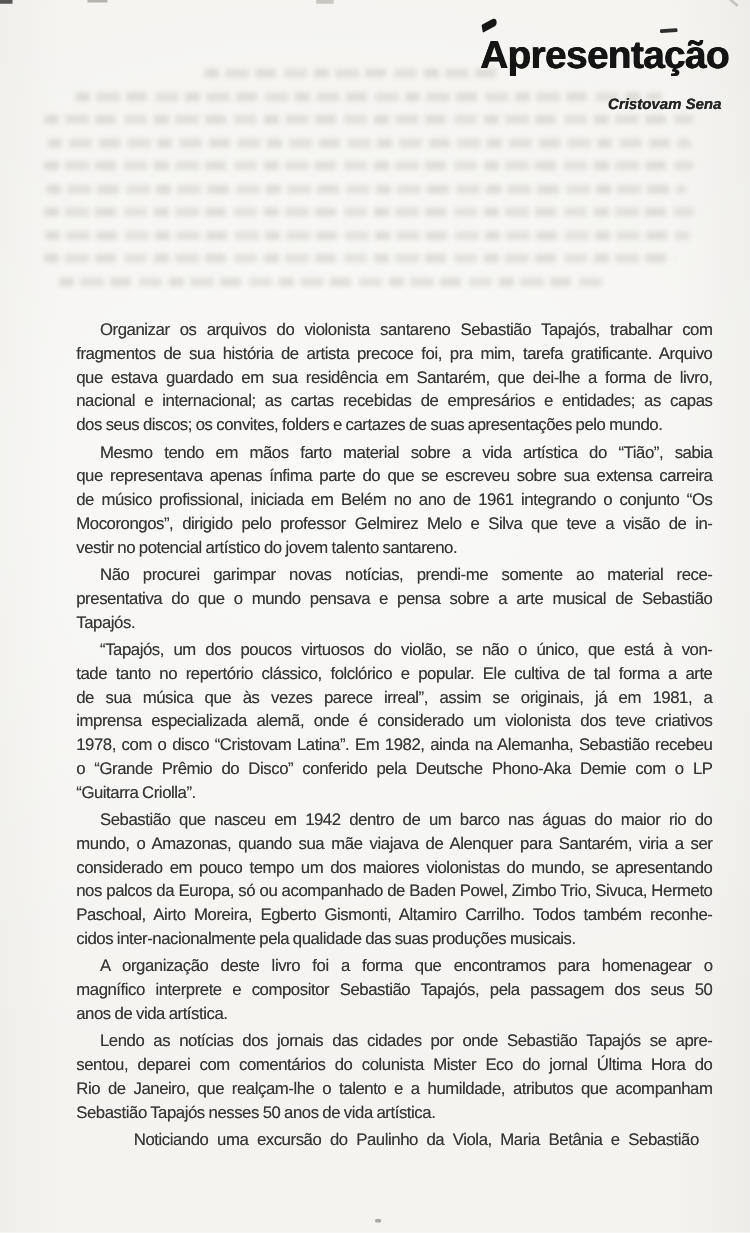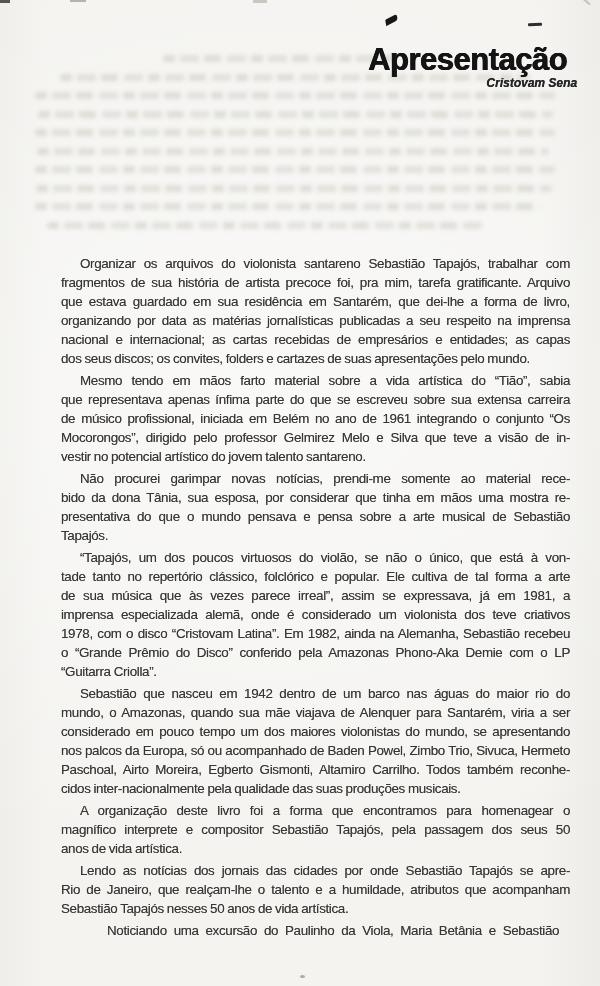--- a/index.html
+++ b/index.html
@@ -138,69 +138,68 @@
     <div class="bleed-line" style="width:440px;margin-left:12px;"></div>
   </div>
 
   <div class="artifact art-a"></div>
   <div class="artifact art-b"></div>
   <div class="artifact art-c"></div>
   <div class="artifact art-d"></div>
 
   <div class="title-accent"></div>
   <div class="stray-dash"></div>
-  <h1 class="title" style="margin:16px;">Apresentação</h1>
+  <h1 class="title" style="margin:0;">Apresentação</h1>
   <div class="author">Cristovam Sena</div>
 
   <div class="body-text" id="body-text">
       <div class="para">
         <div class="line first">Organizar os arquivos do violonista santareno Sebastião Tapajós, trabalhar com</div>
         <div class="line">fragmentos de sua história de artista precoce foi, pra mim, tarefa gratificante. Arquivo</div>
         <div class="line">que estava guardado em sua residência em Santarém, que dei-lhe a forma de livro,</div>
-        <div class="line">organizando por data as matérias jornalísticas publicadas a seu respeito na imprensa</div>
         <div class="line">nacional e internacional; as cartas recebidas de empresários e entidades; as capas</div>
         <div class="line last">dos seus discos; os convites, folders e cartazes de suas apresentações pelo mundo.</div>
       </div>
       <div class="para">
         <div class="line first">Mesmo tendo em mãos farto material sobre a vida artística do “Tião”, sabia</div>
         <div class="line">que representava apenas ínfima parte do que se escreveu sobre sua extensa carreira</div>
         <div class="line">de músico profissional, iniciada em Belém no ano de 1961 integrando o conjunto “Os</div>
         <div class="line">Mocorongos”, dirigido pelo professor Gelmirez Melo e Silva que teve a visão de in-</div>
         <div class="line last">vestir no potencial artístico do jovem talento santareno.</div>
       </div>
       <div class="para">
         <div class="line first">Não procurei garimpar novas notícias, prendi-me somente ao material rece-</div>
-        <div class="line">bido da dona Tânia, sua esposa, por considerar que tinha em mãos uma mostra re-</div>
         <div class="line">presentativa do que o mundo pensava e pensa sobre a arte musical de Sebastião</div>
         <div class="line last">Tapajós.</div>
       </div>
       <div class="para">
         <div class="line first">“Tapajós, um dos poucos virtuosos do violão, se não o único, que está à von-</div>
         <div class="line">tade tanto no repertório clássico, folclórico e popular. Ele cultiva de tal forma a arte</div>
-        <div class="line">de sua música que às vezes parece irreal”, assim se expressava, já em 1981, a</div>
+        <div class="line">de sua música que às vezes parece irreal”, assim se originais, já em 1981, a</div>
         <div class="line">imprensa especializada alemã, onde é considerado um violonista dos teve criativos</div>
         <div class="line">1978, com o disco “Cristovam Latina”. Em 1982, ainda na Alemanha, Sebastião recebeu</div>
-        <div class="line">o “Grande Prêmio do Disco” conferido pela Amazonas Phono-Aka Demie com o LP</div>
+        <div class="line">o “Grande Prêmio do Disco” conferido pela Deutsche Phono-Aka Demie com o LP</div>
         <div class="line last">“Guitarra Criolla”.</div>
       </div>
       <div class="para">
         <div class="line first">Sebastião que nasceu em 1942 dentro de um barco nas águas do maior rio do</div>
         <div class="line">mundo, o Amazonas, quando sua mãe viajava de Alenquer para Santarém, viria a ser</div>
         <div class="line">considerado em pouco tempo um dos maiores violonistas do mundo, se apresentando</div>
         <div class="line">nos palcos da Europa, só ou acompanhado de Baden Powel, Zimbo Trio, Sivuca, Hermeto</div>
         <div class="line">Paschoal, Airto Moreira, Egberto Gismonti, Altamiro Carrilho. Todos também reconhe-</div>
         <div class="line last">cidos inter-nacionalmente pela qualidade das suas produções musicais.</div>
       </div>
       <div class="para">
         <div class="line first">A organização deste livro foi a forma que encontramos para homenagear o</div>
         <div class="line">magnífico interprete e compositor Sebastião Tapajós, pela passagem dos seus 50</div>
         <div class="line last">anos de vida artística.</div>
       </div>
       <div class="para">
         <div class="line first">Lendo as notícias dos jornais das cidades por onde Sebastião Tapajós se apre-</div>
+        <div class="line">sentou, deparei com comentários do colunista Mister Eco do jornal Última Hora do</div>
         <div class="line">Rio de Janeiro, que realçam-lhe o talento e a humildade, atributos que acompanham</div>
         <div class="line last">Sebastião Tapajós nesses 50 anos de vida artística.</div>
       </div>
       <div class="para">
         <div class="line first last">Noticiando uma excursão do Paulinho da Viola, Maria Betânia e Sebastião</div>
       </div>
     </div>
 
   <div class="artifact ink-speck"></div>
 

